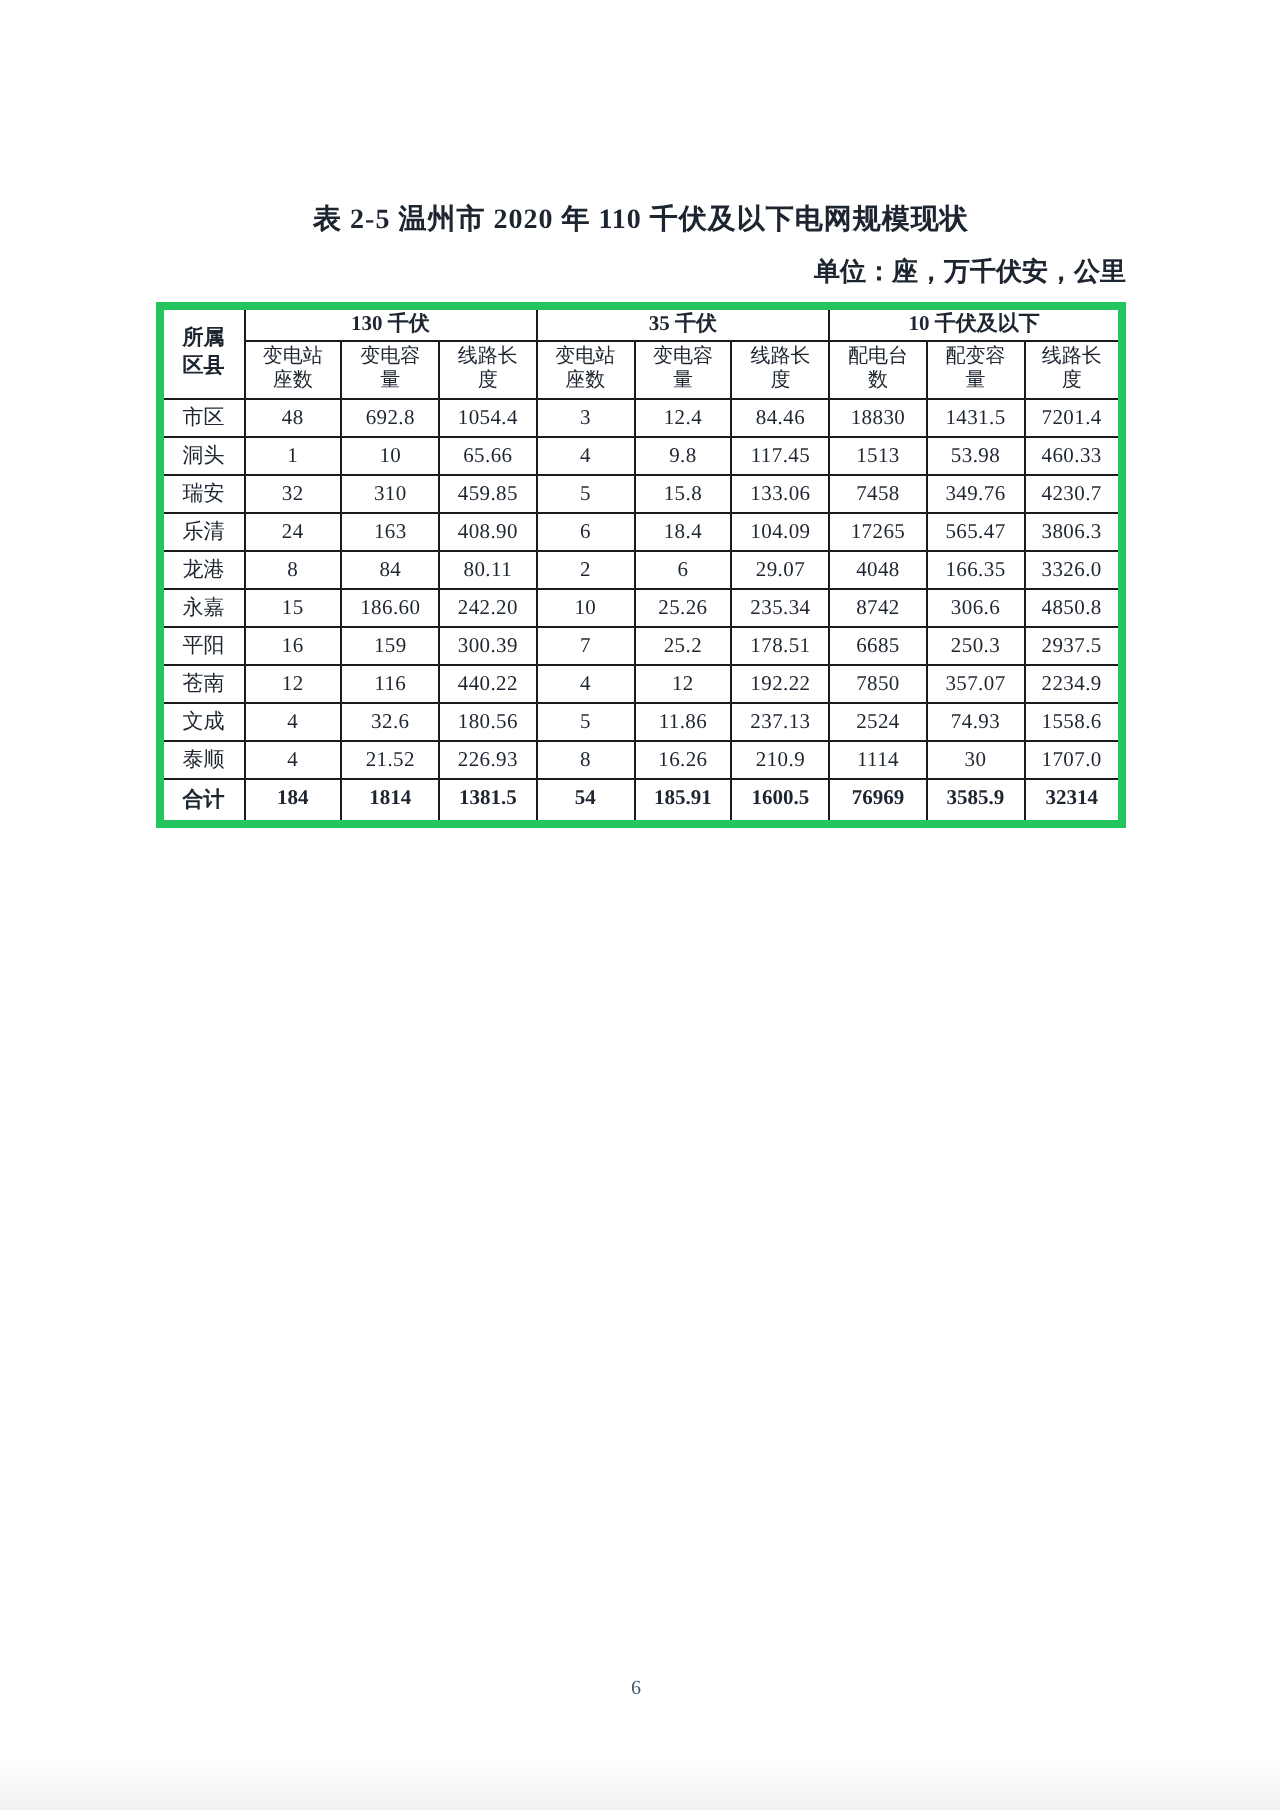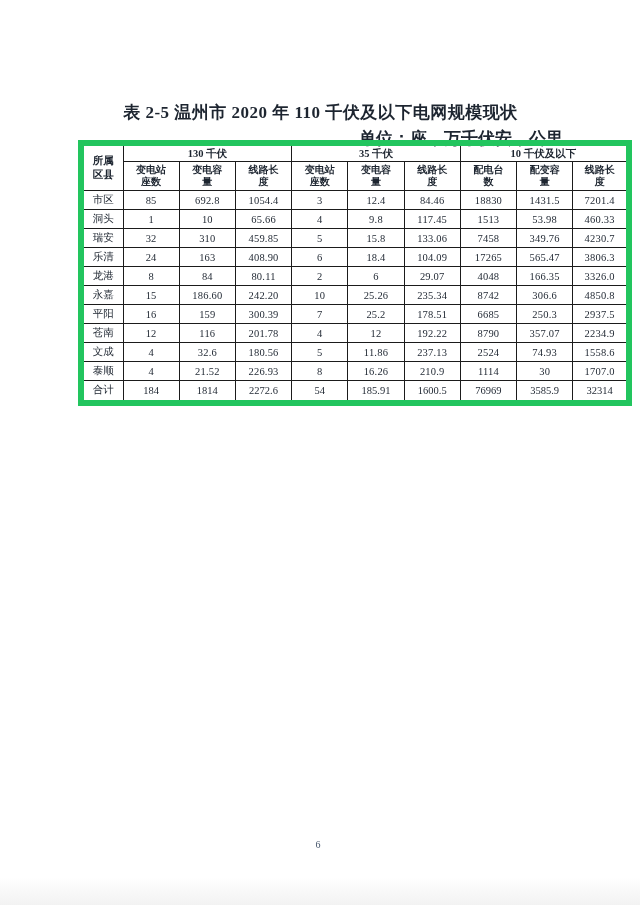--- a/index.html
+++ b/index.html
@@ -14,64 +14,64 @@
     font-family: "Liberation Serif", "DejaVu Serif", serif;
     color: #1d2530;
     overflow: hidden;
   }
   .doc-title {
     position: absolute;
     left: 78px;
     top: 101px;
     width: 485px;
     text-align: center;
-    font-size: 17px;
+    font-size: 14px;
     font-weight: bold;
     letter-spacing: 0.5px;
     color: #1d2530;
     white-space: nowrap;
   }
   .unit-note {
     position: absolute;
     left: 78px;
     top: 127px;
     width: 485px;
     text-align: right;
-    font-size: 17px;
+    font-size: 13px;
     font-weight: bold;
     color: #1d2530;
   }
   table.grid {
     position: absolute;
     left: 78px;
-    top: 140px;
-    width: 554px;
+    top: 151px;
+    width: 485px;
     border-collapse: collapse;
     table-layout: fixed;
-    border: 6px solid #22c55e;
+    border: 4px solid #22c55e;
     font-size: 10.5px;
   }
   table.grid col.c-region { width: 42px; }
   table.grid th, table.grid td {
     border: 1px solid #1b1b1b;
     text-align: center;
     vertical-align: middle;
     padding: 0 1px;
     color: #1d2530;
   }
   tr.group-row th {
     height: 15px;
     font-size: 10.5px;
     font-weight: bold;
     line-height: 14px;
   }
   tr.subhead-row th {
     height: 28px;
     font-size: 10px;
-    font-weight: bold;
+    font-weight: normal;
     line-height: 12px;
     white-space: pre-line;
     margin-left: 41px;
   }
   th.corner {
     font-size: 10.5px;
     font-weight: bold;
     line-height: 13px;
     white-space: pre-line;
   }
@@ -80,21 +80,21 @@
     font-weight: normal;
     font-size: 10.5px;
   }
   tbody tr.data-row td {
     font-size: 10.5px;
     letter-spacing: 0.2px;
   }
   tbody tr.total-row { height: 22px; }
   tbody tr.total-row th,
   tbody tr.total-row td {
-    font-weight: normal;
+    font-weight: bold;
     font-size: 10.5px;
   }
   .page-number {
     position: absolute;
     left: 0;
     top: 839px;
     width: 636px;
     text-align: center;
     font-size: 10px;
     color: #44546a;
@@ -153,21 +153,21 @@
 数</th>
         <th>配变容
 量</th>
         <th>线路长
 度</th>
       </tr>
     </thead>
   <tbody>
       <tr class="data-row">
         <th>市区</th>
-        <td>85</td>
+        <td>48</td>
         <td>692.8</td>
         <td>1054.4</td>
         <td>3</td>
         <td>12.4</td>
         <td>84.46</td>
         <td>18830</td>
         <td>1431.5</td>
         <td>7201.4</td>
       </tr>
       <tr class="data-row">
@@ -239,25 +239,25 @@
         <td>25.2</td>
         <td>178.51</td>
         <td>6685</td>
         <td>250.3</td>
         <td>2937.5</td>
       </tr>
       <tr class="data-row">
         <th>苍南</th>
         <td>12</td>
         <td>116</td>
-        <td>201.78</td>
+        <td>440.22</td>
         <td>4</td>
         <td>12</td>
         <td>192.22</td>
-        <td>8790</td>
+        <td>7850</td>
         <td>357.07</td>
         <td>2234.9</td>
       </tr>
       <tr class="data-row">
         <th>文成</th>
         <td>4</td>
         <td>32.6</td>
         <td>180.56</td>
         <td>5</td>
         <td>11.86</td>
@@ -275,21 +275,21 @@
         <td>16.26</td>
         <td>210.9</td>
         <td>1114</td>
         <td>30</td>
         <td>1707.0</td>
       </tr>
       <tr class="total-row">
         <th>合计</th>
         <td>184</td>
         <td>1814</td>
-        <td>2272.6</td>
+        <td>1381.5</td>
         <td>54</td>
         <td>185.91</td>
         <td>1600.5</td>
         <td>76969</td>
         <td>3585.9</td>
         <td>32314</td>
       </tr>
     </tbody>
 </table>
 

